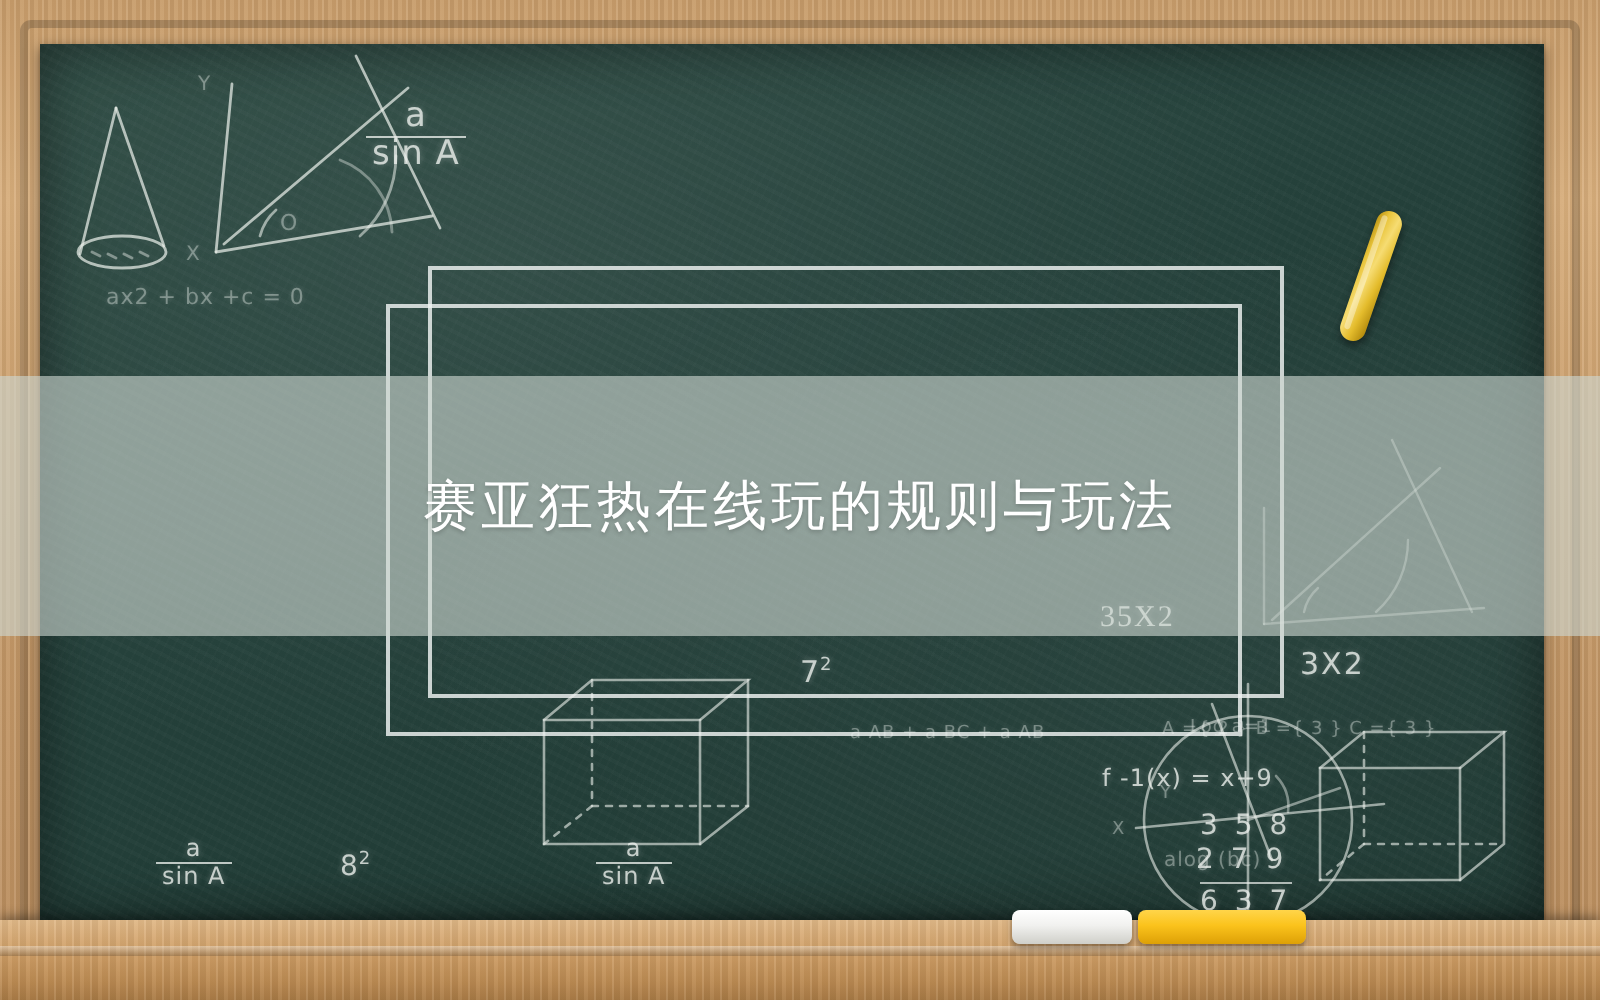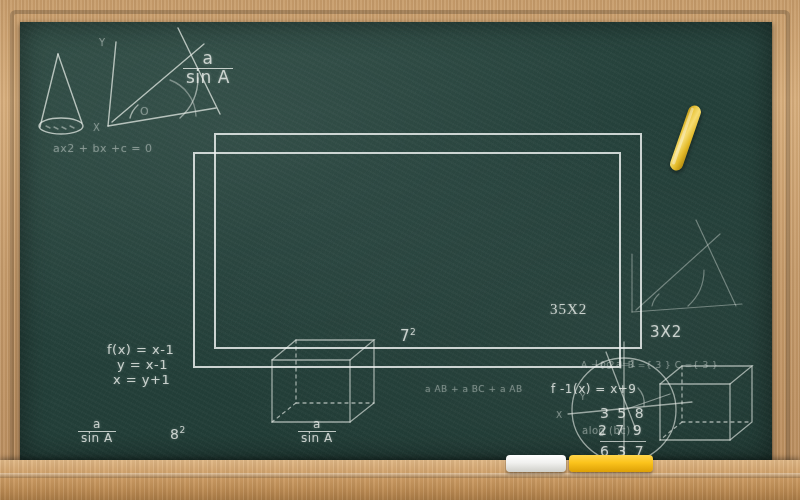--- a/index.html
+++ b/index.html
@@ -196,29 +196,24 @@
 
       <div class="chalk-txt frac" style="left:163px;top:28px;font-size:17px;">
         <span class="num">a</span>
         <span class="den">sin A</span>
       </div>
       <div class="chalk-txt faint" style="left:33px;top:120px;font-size:11px;text-align:right;">ax2 + bx +c = 0</div>
       <div class="chalk-txt faint" style="left:79px;top:15px;font-size:10px;">Y</div>
       <div class="chalk-txt faint" style="left:73px;top:100px;font-size:10px;">X</div>
       <div class="chalk-txt faint" style="left:120px;top:83px;font-size:11px;">O</div>
 
-      <div class="chalk-txt" style="left:87px;top:320px;font-size:13px;line-height:15px;">
-        <div>f(x) = x-1</div>
-        <div style="padding-left:10px;">y = x-1</div>
-        <div style="padding-left:6px;">x = y+1</div>
-      </div>
       <div class="chalk-txt" style="left:380px;top:305px;font-size:15px;">
         <span>7</span><sup style="font-size:9px;">2</sup>
       </div>
-      <div class="chalk-txt faint" style="left:405px;top:362px;font-size:9px;">a AB + a BC + a AB</div>
+      <div class="chalk-txt faint" style="left:405px;top:340px;font-size:9px;">a AB + a BC + a AB</div>
 
       <div class="chalk-txt frac" style="left:58px;top:396px;font-size:12px;">
         <span class="num">a</span>
         <span class="den">sin A</span>
       </div>
       <div class="chalk-txt" style="left:150px;top:403px;font-size:14px;">
         <span>8</span><sup style="font-size:9px;">2</sup>
       </div>
       <div class="chalk-txt frac" style="left:278px;top:396px;font-size:12px;">
         <span class="num">a</span>
@@ -243,14 +238,17 @@
       <div class="chalk-stick"></div>
     </div>
   </div>
 
   <div class="ledge">
     <div class="ledge-lip"></div>
   </div>
   <div class="eraser white"></div>
   <div class="eraser yellow"></div>
 
+  <div class="title-band">
+    <div class="title-text">赛亚狂热在线玩的规则与玩法</div>
+  </div>
 
 </div>
 
 </body></html>

